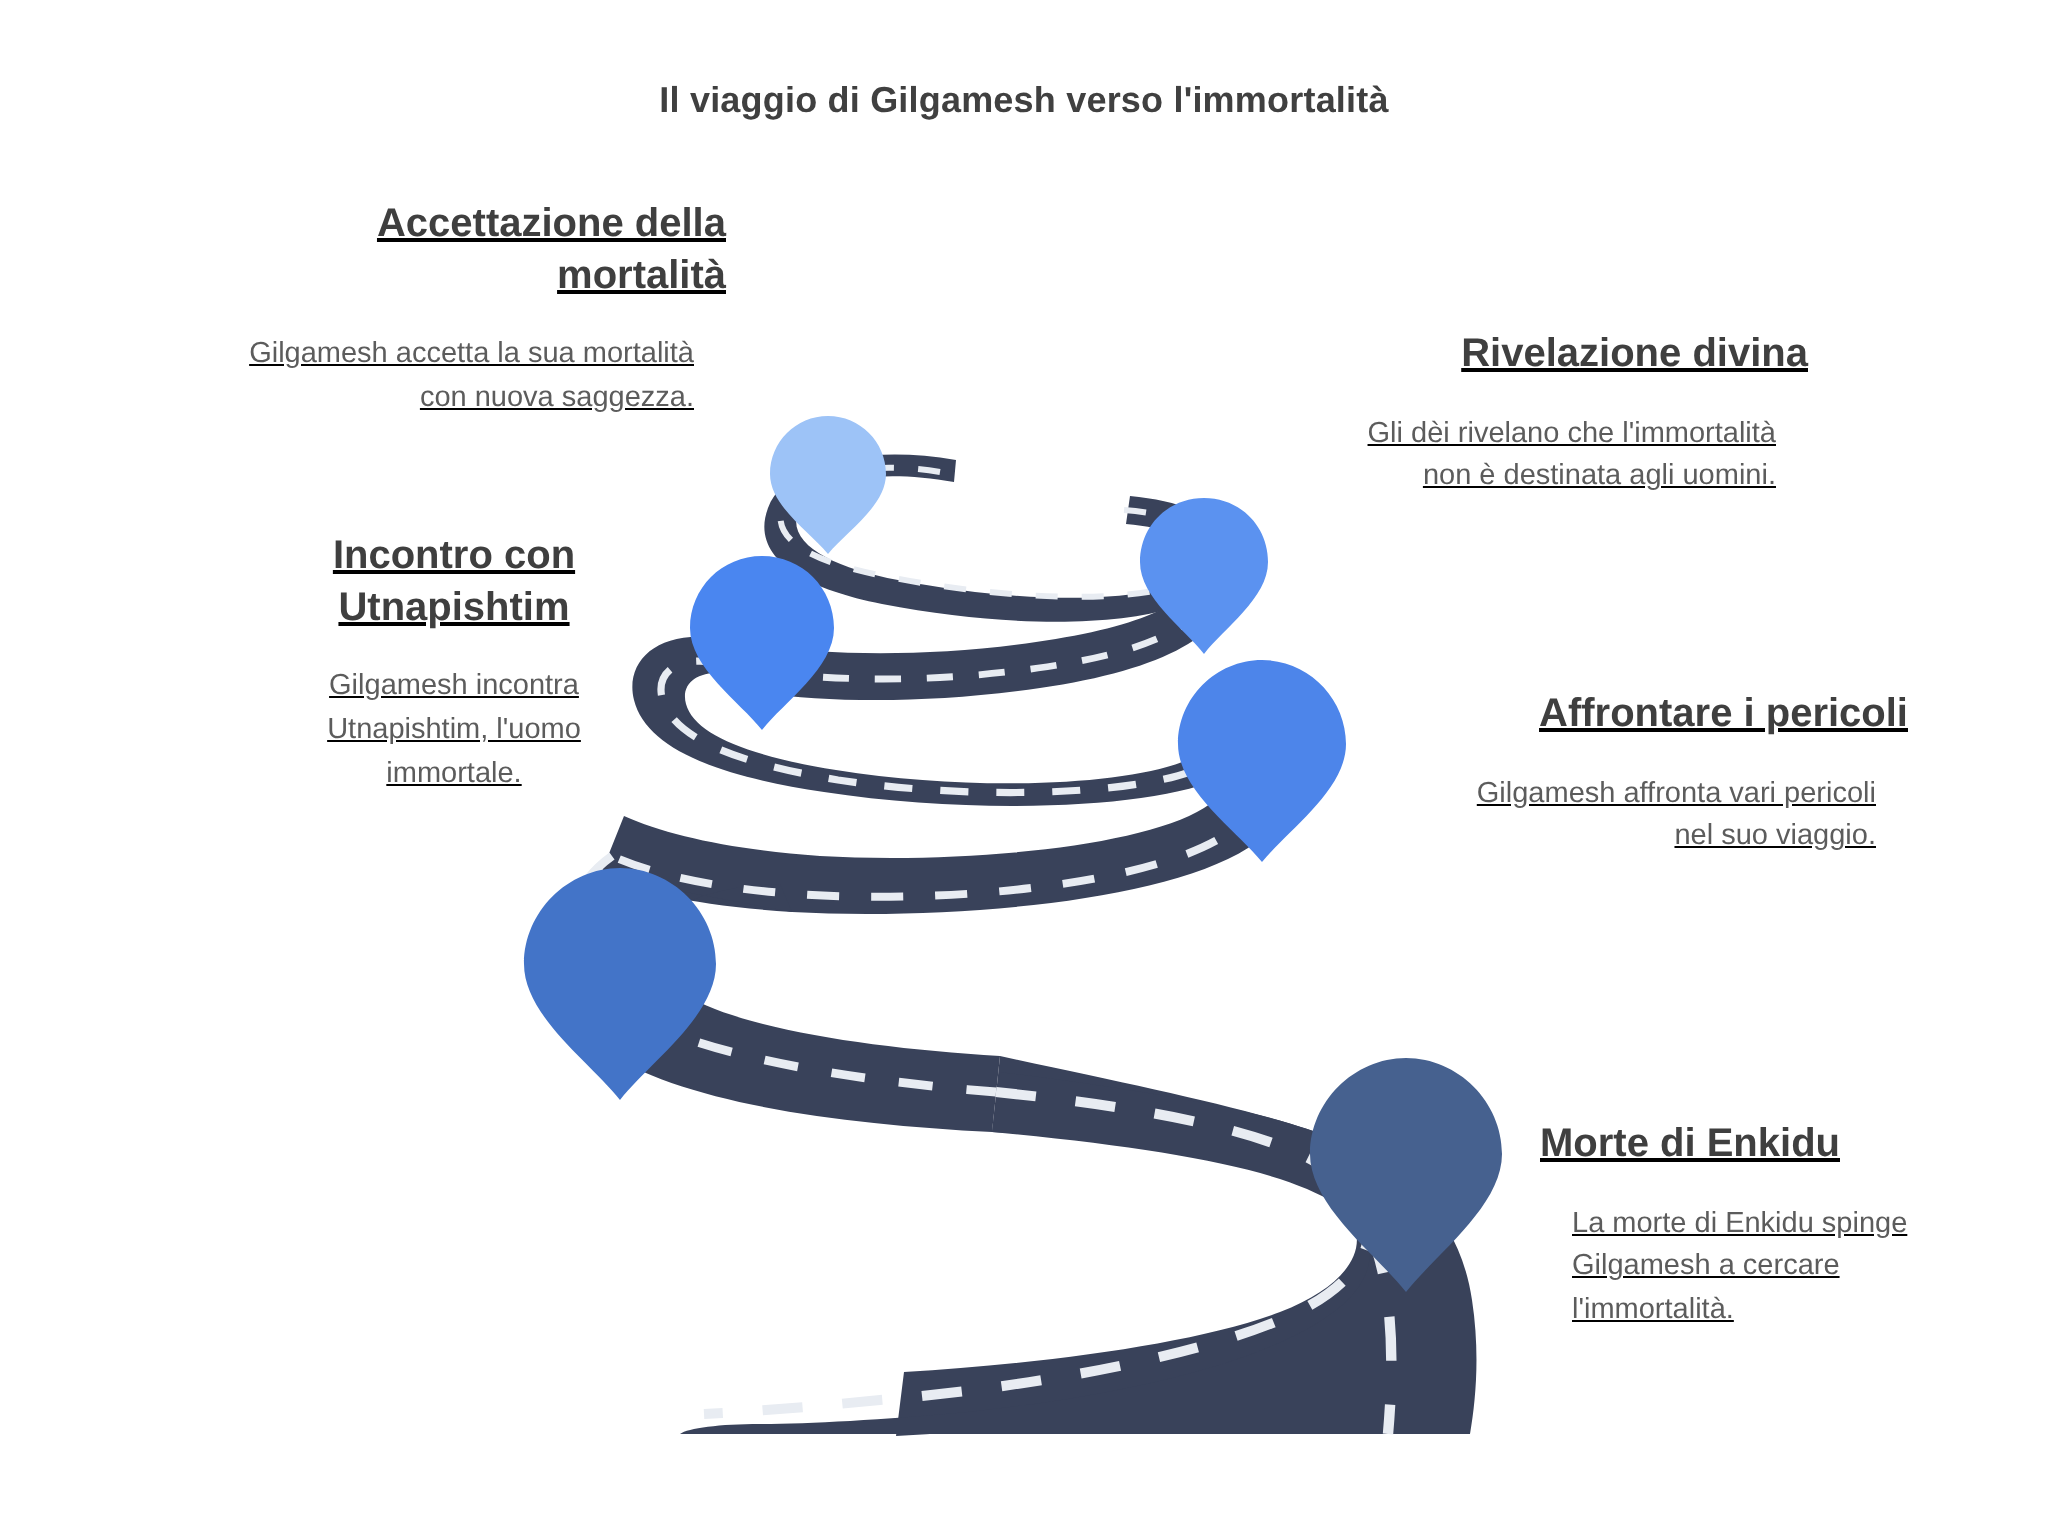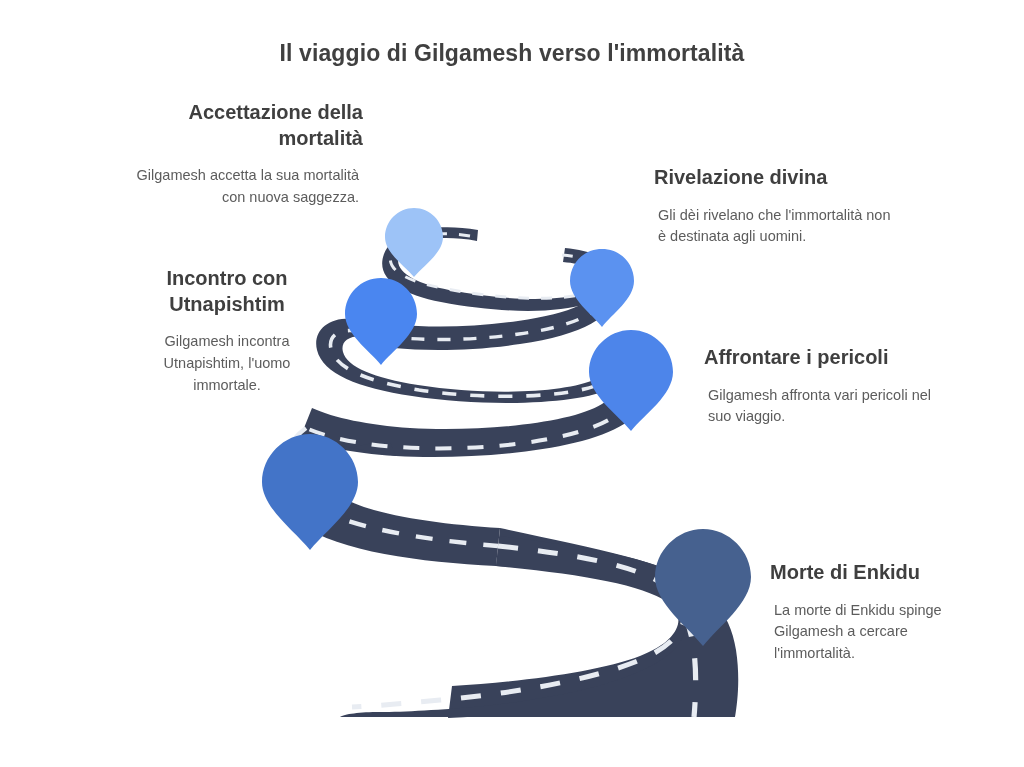--- a/index.html
+++ b/index.html
@@ -26,43 +26,44 @@
     left: 0; top: 0;
     width: 1024px;
     height: 767px;
   }
   .page-title {
     position: absolute;
     left: 0;
     top: 40px;
     width: 1024px;
     text-align: center;
-    font-size: 23px;
+    font-size: 18px;
     font-weight: bold;
     color: #404040;
     letter-spacing: 0.1px;
   }
   .block {
     position: absolute;
+    text-decoration: underline;
   }
   .block .b-title {
     font-size: 20px;
     font-weight: bold;
     color: #3f3f3f;
     line-height: 1.28;
     margin: 0 0 14px 0;
   }
   .block .b-body {
     font-size: 14.5px;
     color: #5c5c5c;
     line-height: 1.5;
-    margin: 4px;
+    margin: 16px;
   }
   .align-right { text-align: right; }
-  .align-left  { text-align: left; }
+  .align-left  { text-align: right; }
 
   
   #blk-accettazione { left: 108px; top: 100px;  width: 255px; }
   #blk-incontro     { left: 132px; top: 266px;  width: 190px; text-align: center; }
   #blk-decisione    { left:  78px; top: 432px;  width: 178px; }
   #blk-rivelazione  { left: 654px; top: 165px;  width: 250px; }
   #blk-pericoli     { left: 704px; top: 345px;  width: 250px; }
   #blk-enkidu       { left: 770px; top: 560px;  width: 205px; }
 
   #blk-enkidu .b-title { text-align: left; }

